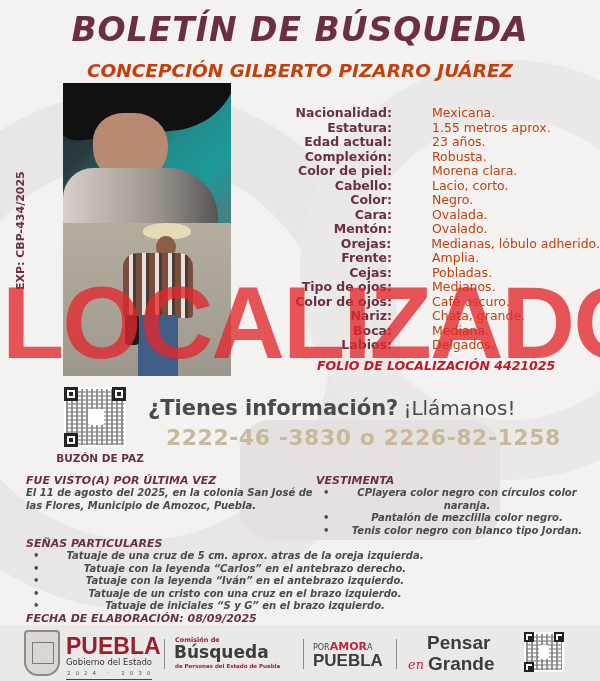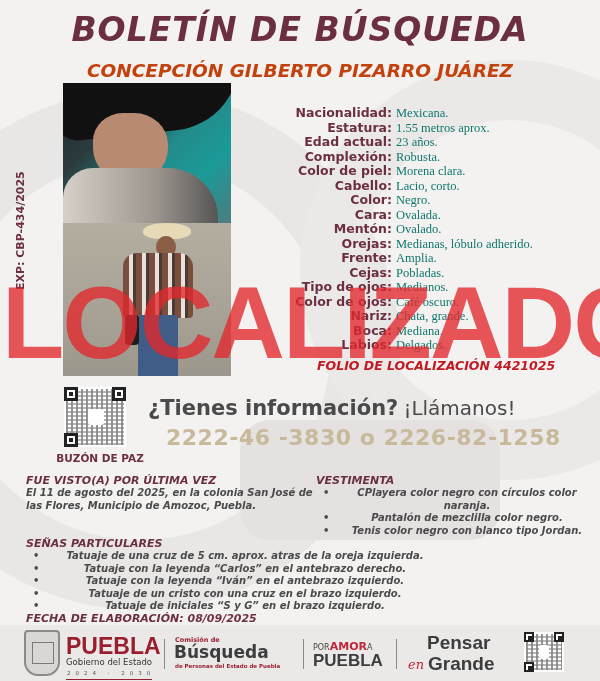--- a/index.html
+++ b/index.html
@@ -68,23 +68,23 @@
   .photo2 .shirt { position: absolute; left: 60px; top: 30px; width: 70px; height: 65px;
     background: repeating-linear-gradient(90deg, #7a4e3c 0 6px, #e8e0dc 6px 10px, #4c3a35 10px 13px); border-radius: 14px 14px 4px 4px; }
   .photo2 .jeans { position: absolute; left: 75px; top: 92px; width: 40px; height: 65px;
     background: #3f5d86; border-radius: 4px; }
   .photo2 .bag { position: absolute; left: 62px; top: 92px; width: 14px; height: 30px; background: #1d1d1d; border-radius: 4px; }
 
   .details {
     position: absolute; left: 270px; top: 106px; width: 330px;
     font-size: 12.5px; line-height: 14.5px;
   }
-  .row { display: flex; white-space: nowrap; }
+  .row { display: flex; white-space: nowrap; gap: 36px; }
   .row .lbl { width: 126px; text-align: right; font-weight: bold; color: #6b2f41; padding-right: 4px; }
-  .row .val { color: #0f766e; font-family: Liberation Serif, serif; }
+  .row .val { color: #c2410c; }
 
   .folio {
     position: absolute; left: 317px; top: 358px;
     font-weight: bold; font-style: italic; font-size: 12.5px; color: #c11a24;
   }
 
   .stamp {
     position: absolute; left: 2px; top: 272px; width: 600px;
     font-family: "Liberation Sans", sans-serif; font-weight: bold; font-size: 102px;
     letter-spacing: -2px; line-height: 1;

